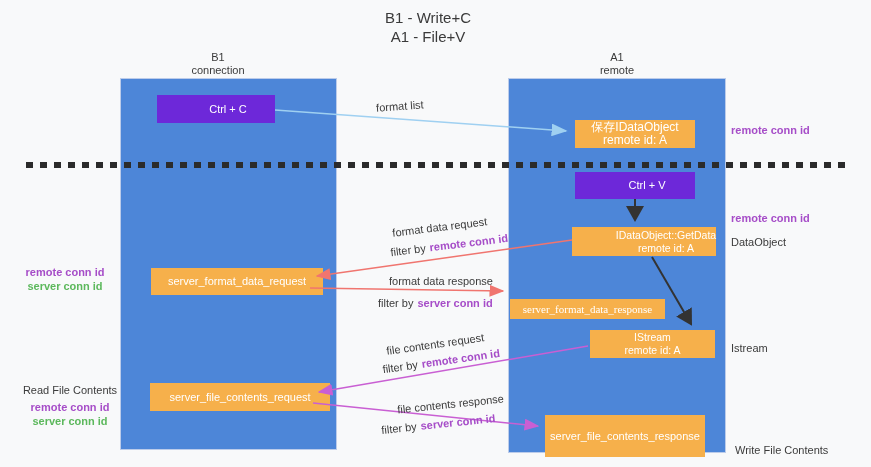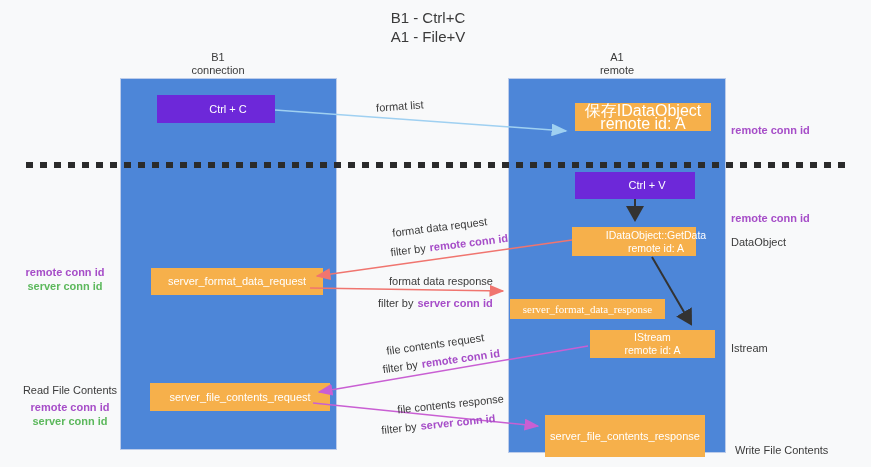--- a/index.html
+++ b/index.html
@@ -30,21 +30,21 @@
   .grn    { color:#5cb85c; font-weight:bold; }
   .gap { margin-left:4px; }
   .ctr { text-align:center; }
 </style>
 </head>
 <body>
 
 <div class="canvas">
 
   <div class="title">
-    <div>B1 - Ctrl+C</div>
+    <div>B1 - Write+C</div>
     <div>A1 - File+V</div>
   </div>
 
   <div class="lane-header" style="left:168px;">
     <div>B1</div>
     <div>connection</div>
   </div>
   <div class="lane-header" style="left:567px;">
     <div>A1</div>
     <div>remote</div>
@@ -52,30 +52,30 @@
 
   <div class="lane lane-left"></div>
   <div class="lane lane-right"></div>
 
   <div class="dashed-line"></div>
 
   <div class="box green" style="left:157px; top:95px; width:118px; height:28px;">
     <span>Ctrl + C</span>
   </div>
 
-  <div class="box orange" style="left:575px; top:103px; width:136px; height:28px; font-size:16px;">
+  <div class="box orange" style="left:575px; top:120px; width:120px; height:28px; font-size:12px;">
     <span>保存IDataObject</span>
     <span>remote id: A</span>
   </div>
 
   <div class="box green" style="left:575px; top:172px; width:120px; height:27px;">
     <span>Ctrl + V</span>
   </div>
 
-  <div class="box orange" style="left:572px; top:227px; width:124px; height:29px; font-size:10.5px;padding-left:44px;">
+  <div class="box orange" style="left:572px; top:227px; width:144px; height:29px; font-size:10.5px;padding-left:44px;">
     <span>IDataObject::GetData</span>
     <span>remote id: A</span>
   </div>
 
   <div class="box orange" style="left:151px; top:268px; width:172px; height:27px;">
     <span>server_format_data_request</span>
   </div>
 
   <div class="box orange" style="left:510px; top:299px; width:155px; height:20px;font-family:Liberation Serif, serif;">
     <span>server_format_data_response</span>

